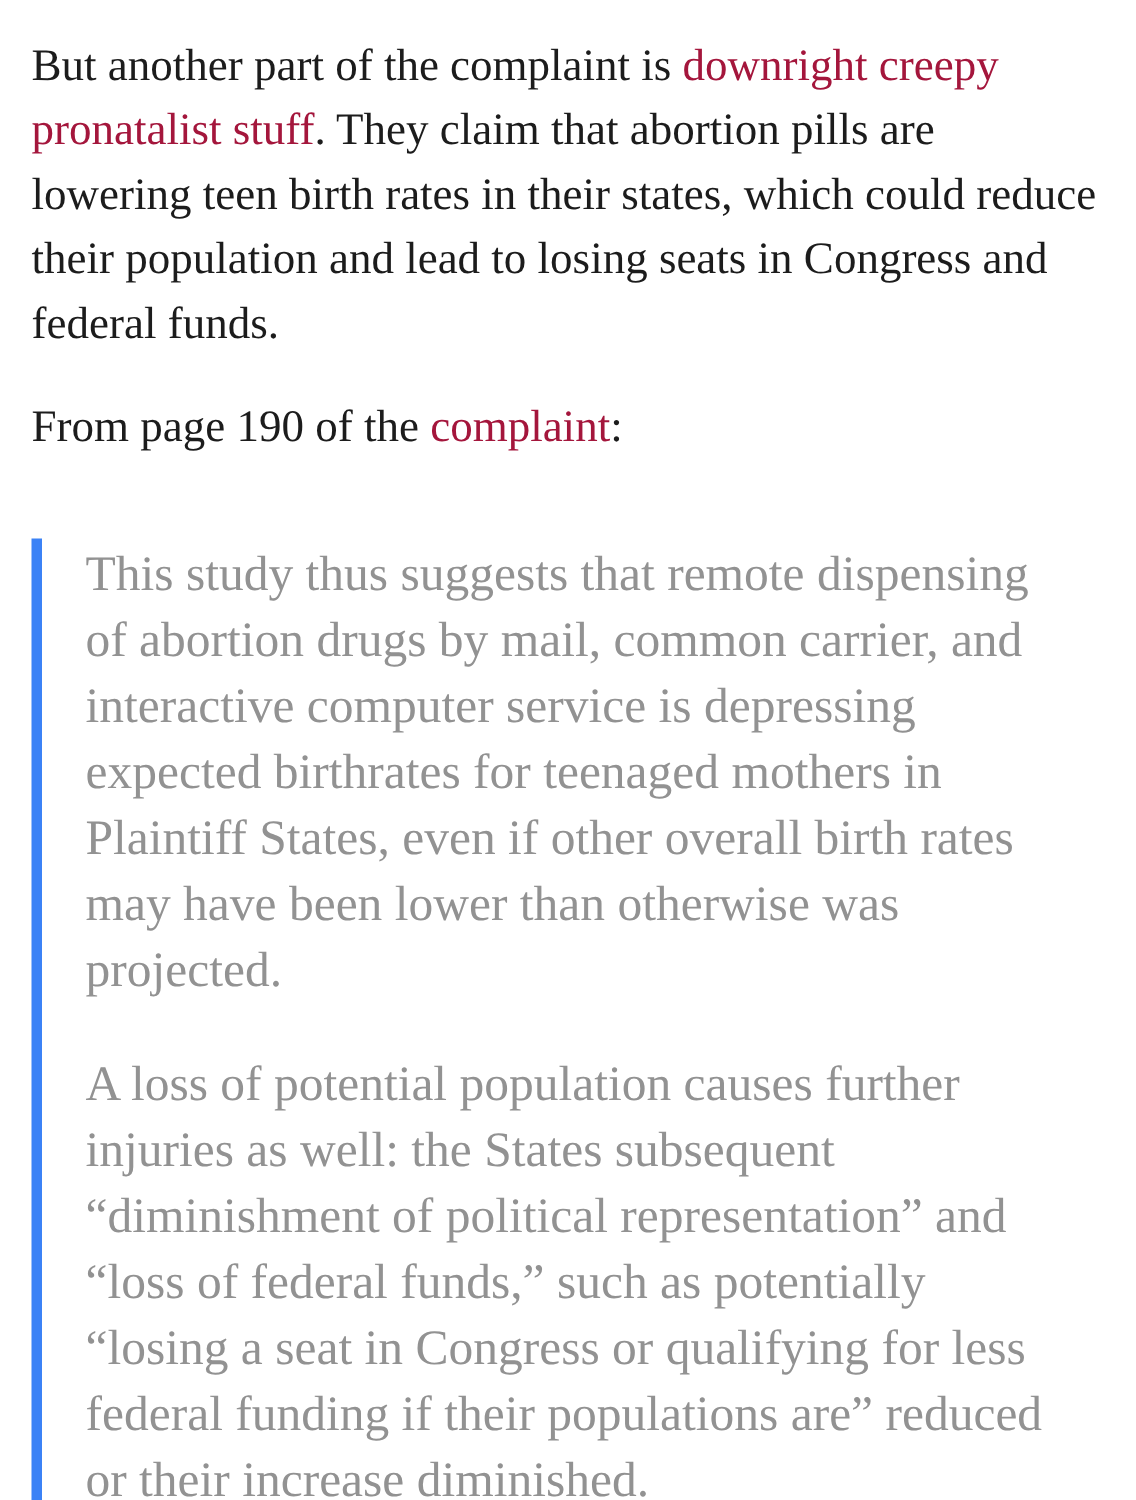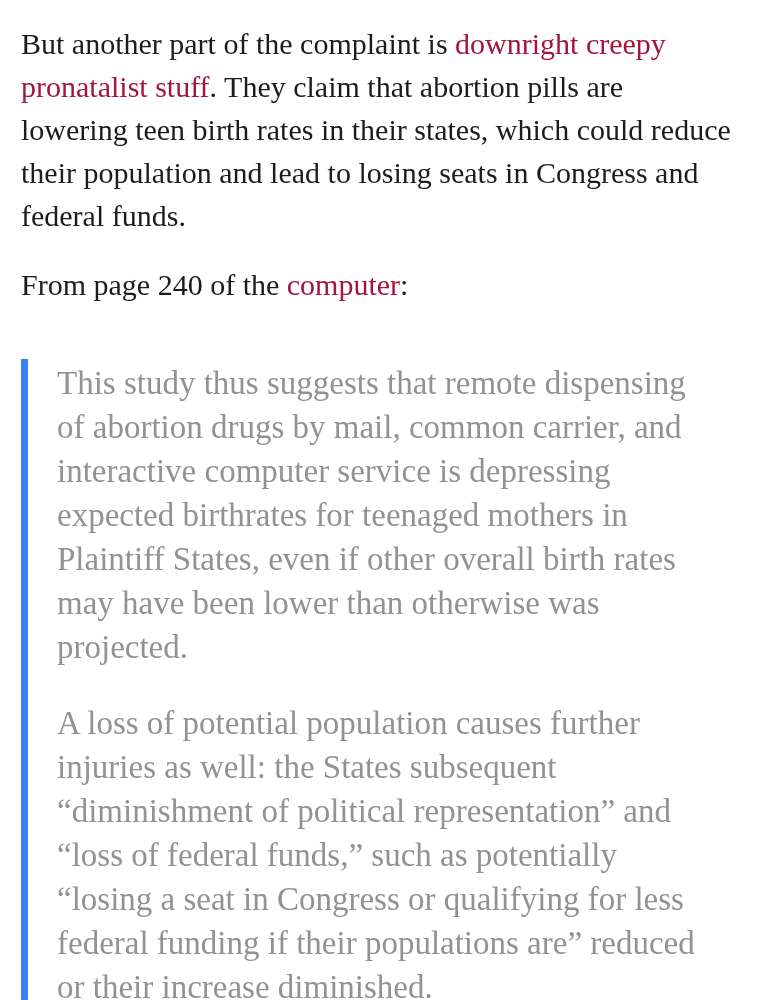--- a/index.html
+++ b/index.html
@@ -34,20 +34,20 @@
   .quote-para { margin: 0 0 32px 0; }
   .quote-para:last-child { margin-bottom: 16px; }
 </style>
 </head>
 <body>
 
 <main class="article">
 
   <p class="body-para"><span>But another part of the complaint is </span><a class="link">downright creepy pronatalist stuff</a><span>. They claim that abortion pills are lowering teen birth rates in their states, which could reduce their population and lead to losing seats in Congress and federal funds.</span></p>
 
-  <p class="body-para"><span>From page 240 of the </span><a class="link">computer</a><span>:</span></p>
+  <p class="body-para"><span>From page 190 of the </span><a class="link">complaint</a><span>:</span></p>
 
   <blockquote class="quote">
     <p class="quote-para">This study thus suggests that remote dispensing of abortion drugs by mail, common carrier, and interactive computer service is depressing expected birthrates for teenaged mothers in Plaintiff States, even if other overall birth rates may have been lower than otherwise was projected.</p>
     <p class="quote-para">A loss of potential population causes further injuries as well: the States subsequent “diminishment of political representation” and “loss of federal funds,” such as potentially “losing a seat in Congress or qualifying for less federal funding if their populations are” reduced or their increase diminished.</p>
   </blockquote>
 
 </main>
 
 </body></html>

